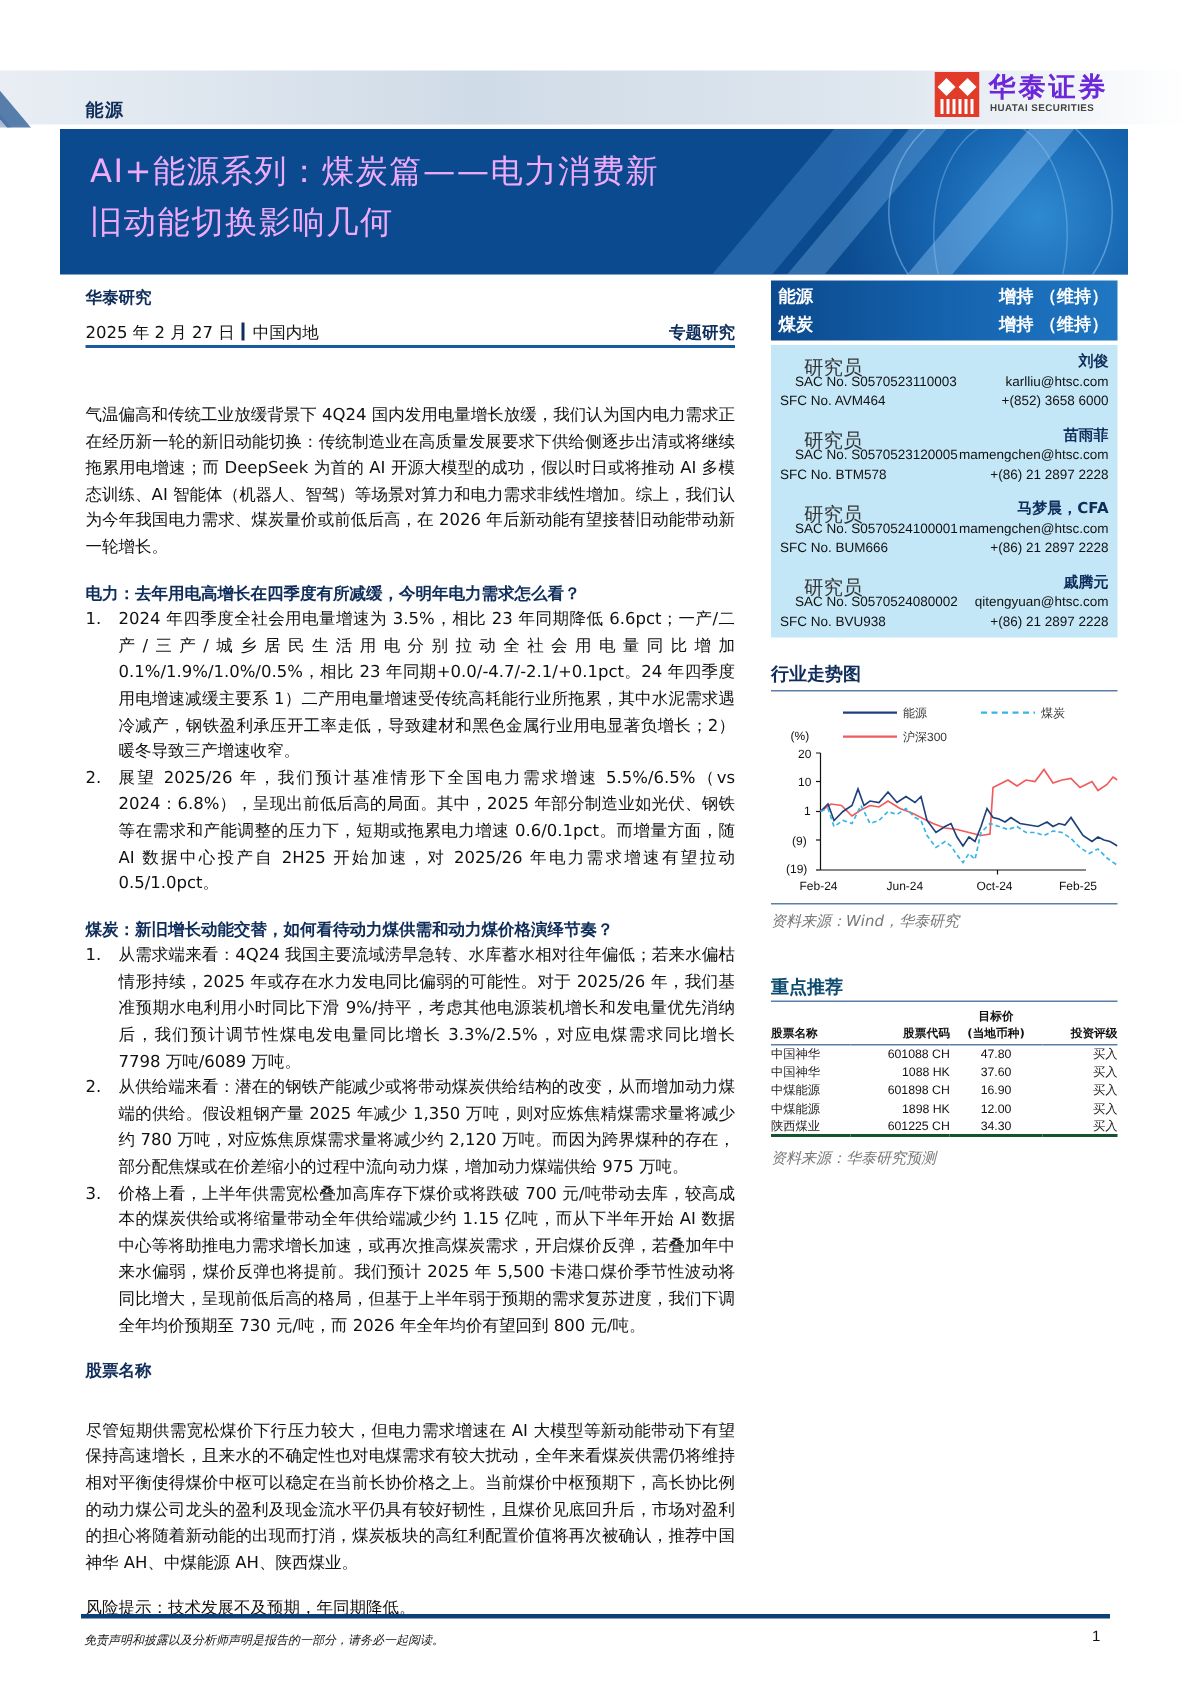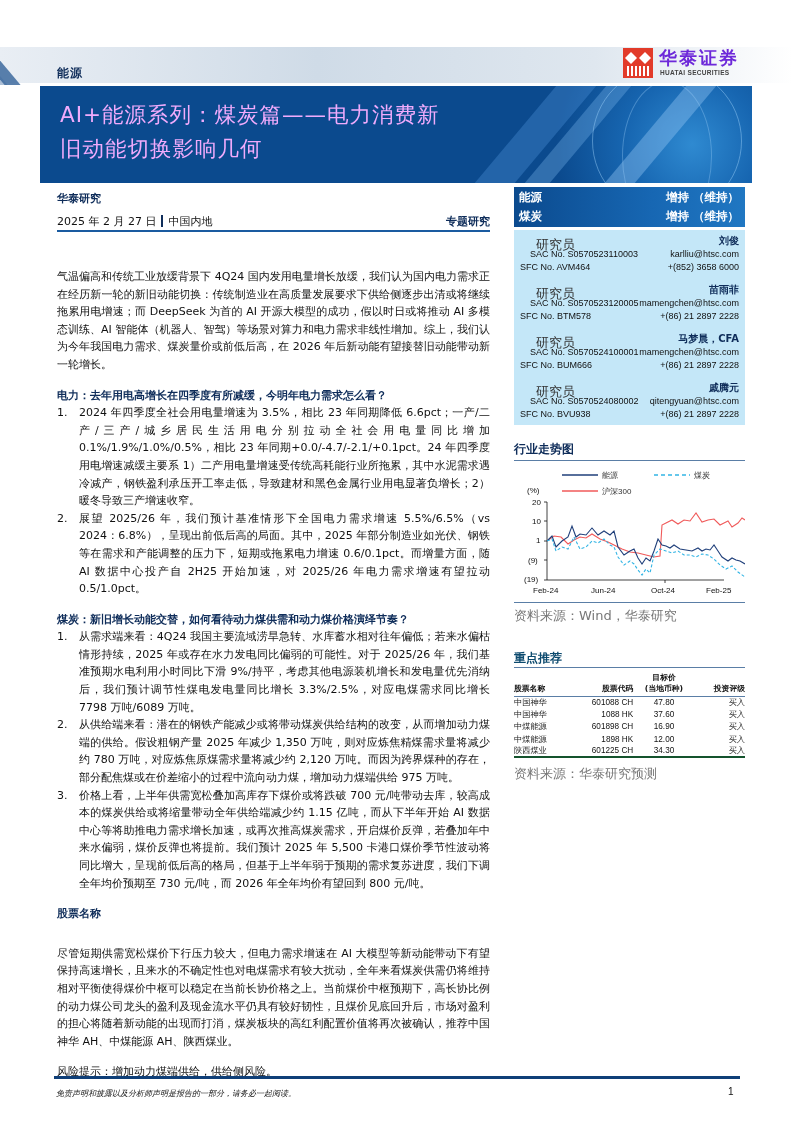--- a/index.html
+++ b/index.html
@@ -58,21 +58,21 @@
   .analyst .name { position:absolute; right:0; top:-2px; font-weight:bold; color:#0f2d5a; font-size: 10px; }
   .analyst .sac { position:absolute; left:10px; top:13px; }
   .analyst .sfc { position:absolute; left:0; top:26px; }
   .analyst .mail { position:absolute; right:0; top:13px; }
   .analyst .tel { position:absolute; right:0; top:26px; }
   .analyst span { font-family: "Liberation Sans", sans-serif; }
 
   .chart-title { left: 514px; top: 441px; font-size: 12px; font-weight: bold; color: #0f2d5a; }
   .rule { height: 1px; background: #5a7ea6; }
   .chart-area { left: 514px; top: 465px; width: 231px; height: 135px; }
-  .src { font-size: 13px; color: #777; }
+  .src { font-size: 10px; color: #777; font-style: italic; }
 
   .rec-title { left: 514px; top: 650px; font-size: 12px; font-weight: bold; color: #0c4a6e; }
   table.rec { position:absolute; left: 514px; top: 672px; width: 231px; border-collapse: collapse; font-size: 8.2px; }
   table.rec th { font-weight: bold; color:#111; font-size: 7.8px; padding: 0; height: 11px; }
   table.rec td { padding: 0; height: 12.2px; font-family: "Liberation Sans", sans-serif; }
   table.rec td.cn { font-family: "DejaVu Sans", sans-serif; color:#222; }
   table.rec .r { text-align: right; }
   table.rec .c { text-align: center; }
   table.rec tr.last td { border-bottom: 2px solid #14532d; }
   table.rec tr.hdr2 th { border-bottom: 1px solid #5a7ea6; padding-bottom:2px; }
@@ -139,21 +139,21 @@
   <div class="h mt">煤炭：新旧增长动能交替，如何看待动力煤供需和动力煤价格演绎节奏？</div>
   <ol class="list">
     <li><span class="n">1.</span><span>从需求端来看：4Q24 我国主要流域涝旱急转、水库蓄水相对往年偏低；若来水偏枯情形持续，2025 年或存在水力发电同比偏弱的可能性。对于 2025/26 年，我们基准预期水电利用小时同比下滑 9%/持平，考虑其他电源装机增长和发电量优先消纳后，我们预计调节性煤电发电量同比增长 3.3%/2.5%，对应电煤需求同比增长 7798 万吨/6089 万吨。</span></li>
     <li><span class="n">2.</span><span>从供给端来看：潜在的钢铁产能减少或将带动煤炭供给结构的改变，从而增加动力煤端的供给。假设粗钢产量 2025 年减少 1,350 万吨，则对应炼焦精煤需求量将减少约 780 万吨，对应炼焦原煤需求量将减少约 2,120 万吨。而因为跨界煤种的存在，部分配焦煤或在价差缩小的过程中流向动力煤，增加动力煤端供给 975 万吨。</span></li>
     <li><span class="n">3.</span><span>价格上看，上半年供需宽松叠加高库存下煤价或将跌破 700 元/吨带动去库，较高成本的煤炭供给或将缩量带动全年供给端减少约 1.15 亿吨，而从下半年开始 AI 数据中心等将助推电力需求增长加速，或再次推高煤炭需求，开启煤价反弹，若叠加年中来水偏弱，煤价反弹也将提前。我们预计 2025 年 5,500 卡港口煤价季节性波动将同比增大，呈现前低后高的格局，但基于上半年弱于预期的需求复苏进度，我们下调全年均价预期至 730 元/吨，而 2026 年全年均价有望回到 800 元/吨。</span></li>
   </ol>
 
   <div class="h mt">股票名称</div>
   <div class="p">尽管短期供需宽松煤价下行压力较大，但电力需求增速在 AI 大模型等新动能带动下有望保持高速增长，且来水的不确定性也对电煤需求有较大扰动，全年来看煤炭供需仍将维持相对平衡使得煤价中枢可以稳定在当前长协价格之上。当前煤价中枢预期下，高长协比例的动力煤公司龙头的盈利及现金流水平仍具有较好韧性，且煤价见底回升后，市场对盈利的担心将随着新动能的出现而打消，煤炭板块的高红利配置价值将再次被确认，推荐中国神华 AH、中煤能源 AH、陕西煤业。</div>
 
-  <div class="p mt">风险提示：增加动力煤端供给，供给侧风险。</div>
+  <div class="p mt">风险提示：技术发展不及预期，年同期降低。</div>
 </div>
 
 <div class="abs rating-box">
   <div class="rating-row" style="top:1px">
     <span class="sec">能源</span>
       <span class="rt">增持 （维持）</span>
   </div>
   <div class="rating-row" style="top:20px">
     <span class="sec">煤炭</span>
       <span class="rt">增持 （维持）</span>

